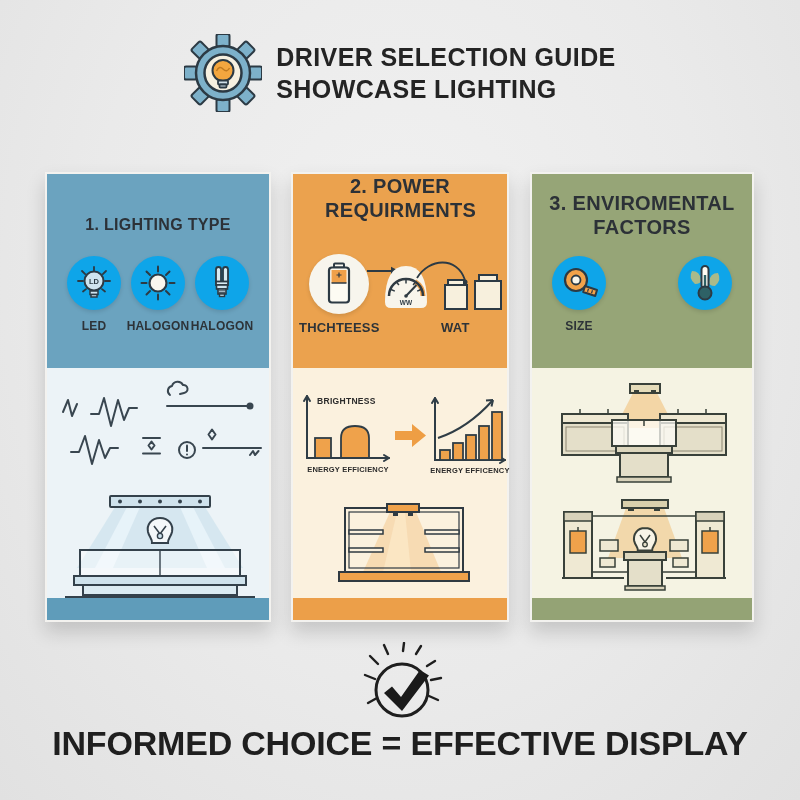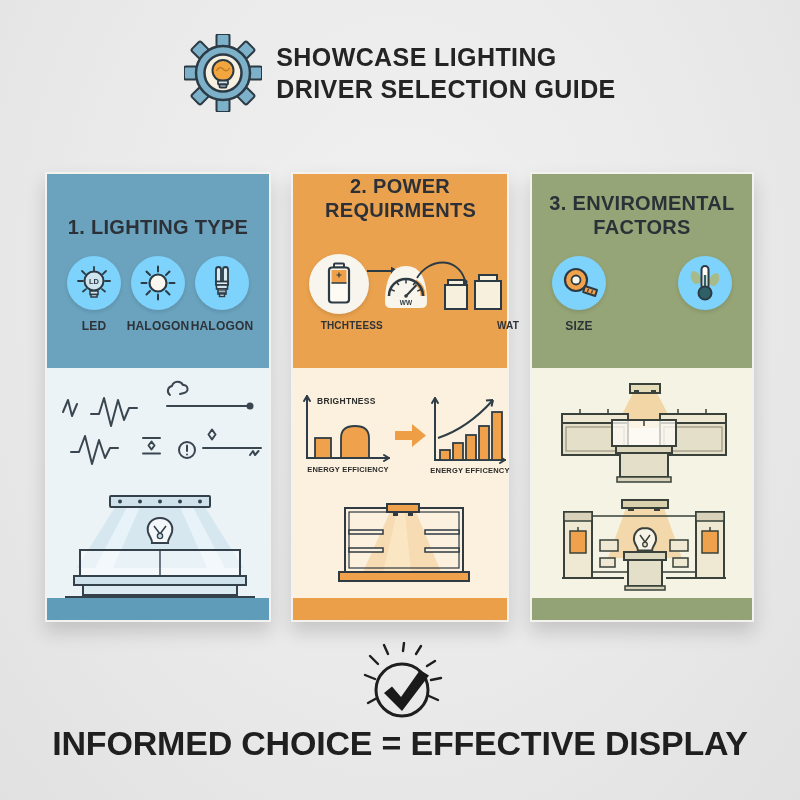--- a/index.html
+++ b/index.html
@@ -25,45 +25,45 @@
   .card-3 .card-header { background:#96a577; }
   .card-body { position:relative; flex:1; }
   .card-1 .card-body { background:#ecf3f7; }
   .card-2 .card-body { background:#fbf1de; }
   .card-3 .card-body { background:#f5f3e3; }
   .card-footer { height:22px; flex:none; }
   .card-1 .card-footer { background:#5f9cba; }
   .card-2 .card-footer { background:#ec9f49; }
   .card-3 .card-footer { background:#94a375; }
   .card-title { font-weight:bold; color:#2c3137; text-align:center; letter-spacing:0.3px; }
-  .card-1 .card-title { font-size:20px; padding-top:42px; }
+  .card-1 .card-title { font-size:16px; padding-top:42px; }
   .card-2 .card-title { font-size:20px; line-height:1.2; max-width:150px; margin:0 auto; }
   .card-3 .card-title { font-size:20px; line-height:1.2; padding-top:17px; max-width:190px; margin:0 auto; }
   .icon-row { position:absolute; left:0; top:82px; width:100%;
     display:flex; justify-content:space-between; padding:0 16px; }
   .icon-cell { width:62px; display:flex; flex-direction:column; align-items:center; }
-  .circle { width:54px; height:54px; border-radius:50%; background:#7dd3fc;
+  .circle { width:54px; height:54px; border-radius:50%; background:#0ea5e9;
     display:flex; align-items:center; justify-content:center;
     box-shadow:0 2px 4px rgba(0,0,0,0.12); }
   .icon-label { margin-top:9px; font-size:12px; font-weight:bold; color:#2d3338;
     text-align:center; letter-spacing:0.2px; line-height:1.25; min-height:13px; }
   
   .power-strip { position:absolute; left:0; top:80px; width:100%; height:64px; }
   .circle-big { position:absolute; left:16px; top:0; width:60px; height:60px; border-radius:50%;
     background:#f7f5ed; display:flex; align-items:center; justify-content:center;
     box-shadow:0 2px 4px rgba(0,0,0,0.12); }
   .power-arrow { position:absolute; left:72px; top:10px; }
   .gauge-wrap { position:absolute; left:86px; top:4px; }
   .containers-wrap { position:absolute; left:150px; top:12px; }
   .connector-wrap { position:absolute; left:120px; top:2px; }
   .power-labels { position:absolute; left:0; top:146px; width:100%; }
-  .power-label { position:absolute; font-size:10px; font-weight:bold; color:#2d3338;
-    text-align:right; letter-spacing:0.2px; }
+  .power-label { position:absolute; font-size:13px; font-weight:bold; color:#2d3338;
+    text-align:left; letter-spacing:0.2px; }
   .power-label.l1 { left:6px; width:84px; }
-  .power-label.l2 { left:156px; width:70px; }
+  .power-label.l2 { left:148px; width:70px; }
   
   svg text { font-family:"Liberation Sans", sans-serif; font-weight:bold; fill:#2c3a44; }
   .chart-label { font-size:7.5px; fill:#2b2b2b; letter-spacing:0.2px; }
   .chart-label-big { font-size:8.5px; fill:#2b2b2b; letter-spacing:0.3px; }
   
   .check-badge { position:absolute; left:356px; top:642px; }
   .tagline { position:absolute; top:724px; left:0; width:100%; text-align:center;
     font-size:34px; font-weight:bold; color:#1f1f1f; letter-spacing:-0.2px; }
 </style>
 </head>
@@ -84,22 +84,22 @@
         <rect x="32.5" y="0" width="13" height="13" rx="2" transform="rotate(315 39 39)"></rect>
       </g>
       <circle cx="39" cy="39" r="27" fill="#7db1ca" stroke="#2c3a44" stroke-width="2.5"></circle>
       <circle cx="39" cy="39" r="18.5" fill="#f6f0e0" stroke="#2c3a44" stroke-width="2.5"></circle>
       <circle cx="39" cy="36.5" r="10.5" fill="#f3a63f" stroke="#2c3a44" stroke-width="2"></circle>
       <path d="M32.5,37 q3,-6 6.5,-2 q4,4 6.5,-1" fill="none" stroke="#c07a20" stroke-width="1.5"></path>
       <rect x="34" y="46.5" width="10" height="4" rx="1" fill="#cfdfe8" stroke="#2c3a44" stroke-width="1.8"></rect>
       <rect x="35.5" y="50.5" width="7" height="3" rx="1" fill="#cfdfe8" stroke="#2c3a44" stroke-width="1.8"></rect>
     </svg>
     <div class="app-title">
+      <div>DRIVER SELECTION GUIDE</div>
       <div>SHOWCASE LIGHTING</div>
-      <div>DRIVER SELECTION GUIDE</div>
     </div>
   </header>
 
   <section class="card card-1">
     <div class="card-header">
       <h2 class="card-title">1. LIGHTING TYPE</h2>
       <div class="icon-row">
         <div class="icon-cell">
           <div class="circle">
             <svg width="40" height="40" viewBox="0 0 40 40">

